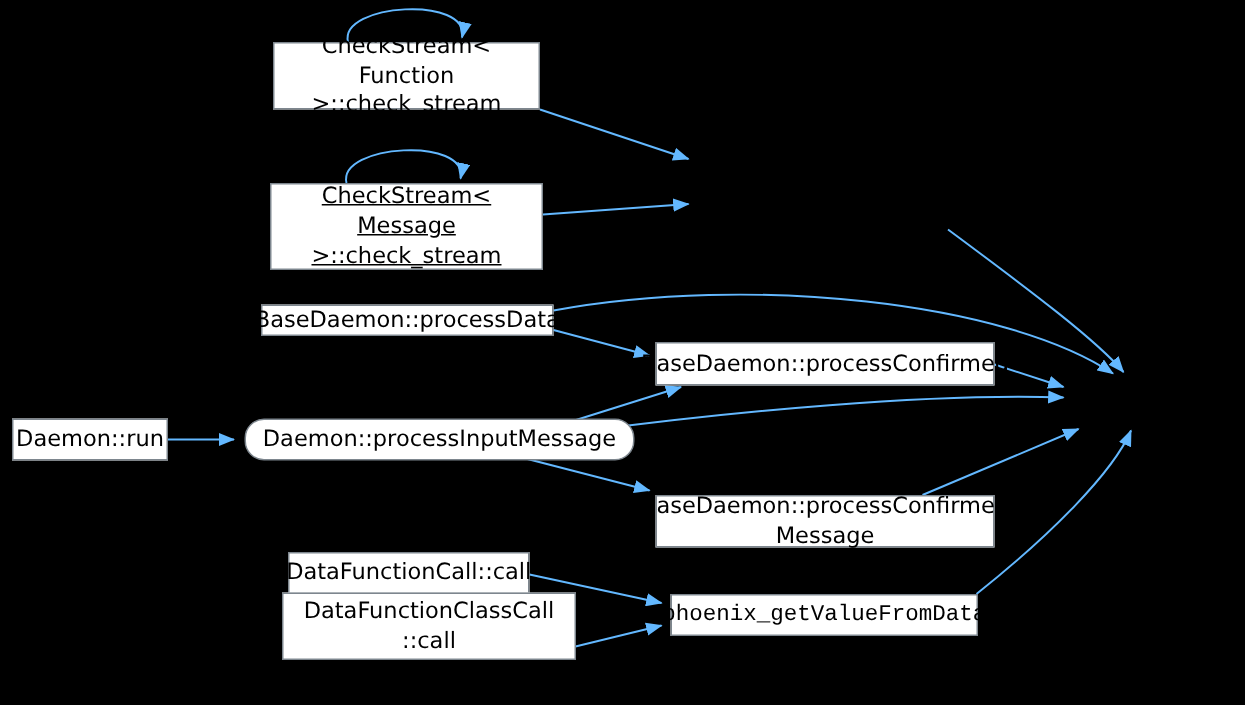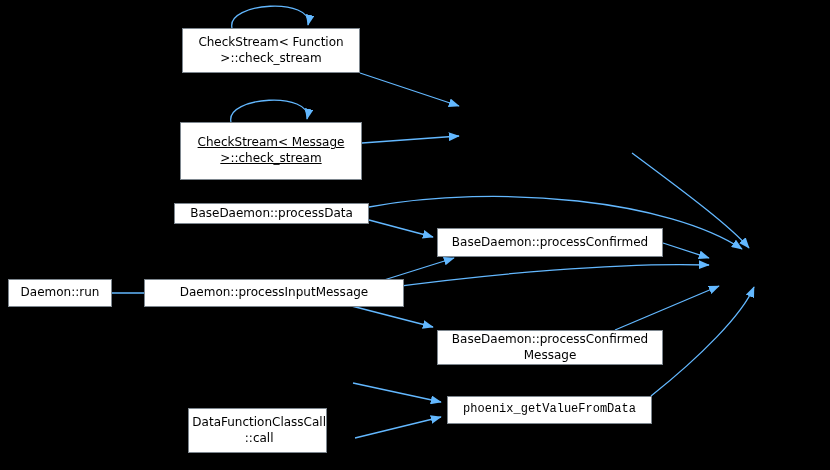--- a/index.html
+++ b/index.html
@@ -13,21 +13,21 @@
   svg.edges{position:absolute;left:0;top:0;width:830px;height:470px;}
   path.edge{fill:none;stroke:var(--edge,#63b8ff);stroke-width:1.3px;}
   #arrowhead path{fill:var(--edge,#63b8ff);stroke:none;}
   .node{
     position:absolute;
     box-sizing:border-box;
     display:flex;align-items:center;justify-content:center;
     background:var(--node_fill,#ffffff);
     border:1px solid var(--node_border,#7d868e);
     color:var(--text,#000000);
-    font-size:12px;line-height:1.32;
+    font-size:15px;line-height:1.32;
     text-align:center;
     cursor:pointer;
   }
   .node .label{white-space:pre-line;}
   .node.highlight{
     background:var(--highlight_fill,#9a9a9a);
     border-color:var(--highlight_border,#474747);
     cursor:default;
   }
 </style>
@@ -57,21 +57,21 @@
     <path class="edge" d="M 615,330 L 719,286" marker-end="url(#arrowhead)"></path>
     <path class="edge" d="M 353,383 L 441,402" marker-end="url(#arrowhead)"></path>
     <path class="edge" d="M 355,438 L 441,417" marker-end="url(#arrowhead)"></path>
     <path class="edge" d="M 651,396 C 700,357 742,315 754,287" marker-end="url(#arrowhead)"></path>
   </svg>
 
   <div class="node" style="left:8px;top:279px;width:104px;height:28px;">
     <span class="label">Daemon::run</span>
   </div>
 
-  <div class="node" style="left:144px;top:279px;width:260px;height:28px;">
+  <div class="node" style="left:163px;top:279px;width:260px;height:28px;border-radius:13px;">
     <span class="label">Daemon::processInputMessage</span>
   </div>
 
   <div class="node" style="left:182px;top:28px;width:178px;height:45px;">
     <span class="label">CheckStream&lt; Function
 &gt;::check_stream</span>
   </div>
 
   <div class="node" style="left:180px;top:122px;width:182px;height:58px;text-decoration:underline;">
     <span class="label">CheckStream&lt; Message
@@ -85,24 +85,27 @@
 
   <div class="node" style="left:437px;top:228px;width:226px;height:29px;">
     <span class="label">BaseDaemon::processConfirmed</span>
   </div>
 
   <div class="node" style="left:437px;top:330px;width:226px;height:35px;">
     <span class="label">BaseDaemon::processConfirmed
 Message</span>
   </div>
 
+  <div class="node" style="left:192px;top:368px;width:161px;height:28px;">
+    <span class="label">DataFunctionCall::call</span>
+  </div>
 
   <div class="node" style="left:447px;top:396px;width:205px;height:28px;font-family:Liberation Mono, monospace;">
     <span class="label">phoenix_getValueFromData</span>
   </div>
 
-  <div class="node" style="left:188px;top:408px;width:139px;height:45px;justify-content:flex-end;">
+  <div class="node" style="left:188px;top:395px;width:196px;height:45px;">
     <span class="label">DataFunctionClassCall
 ::call</span>
   </div>
 
 
 </div>
 
 </body></html>

